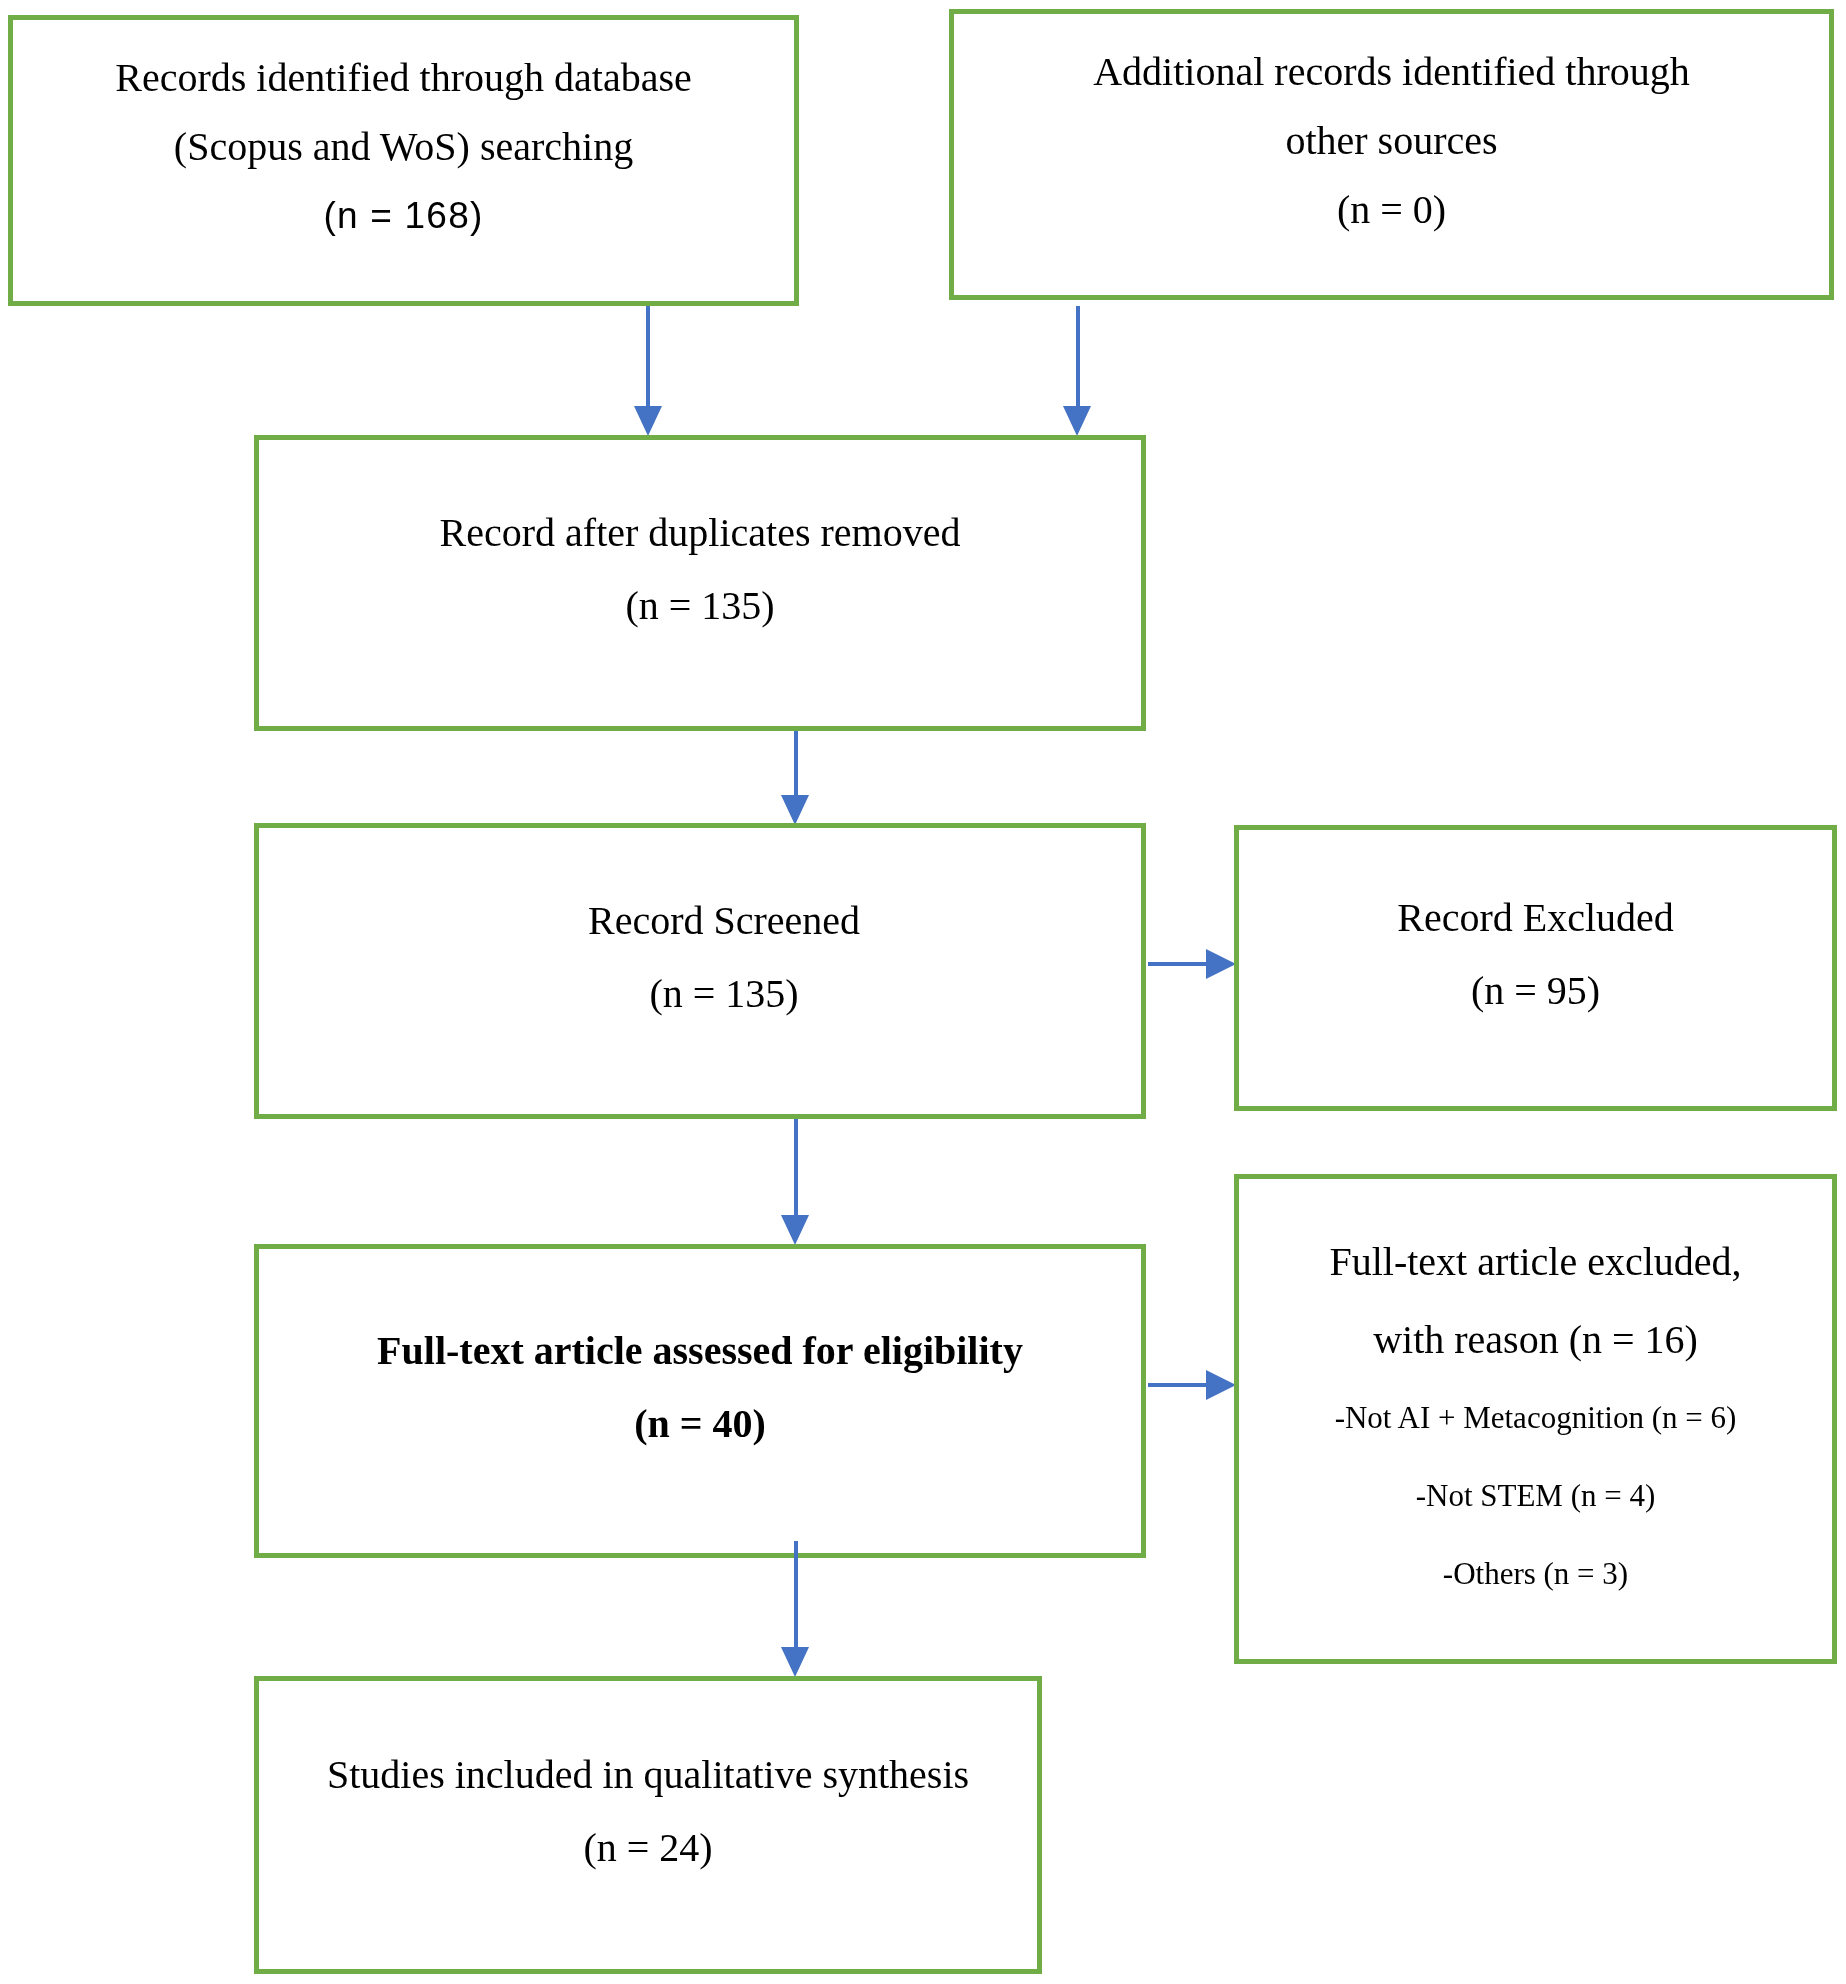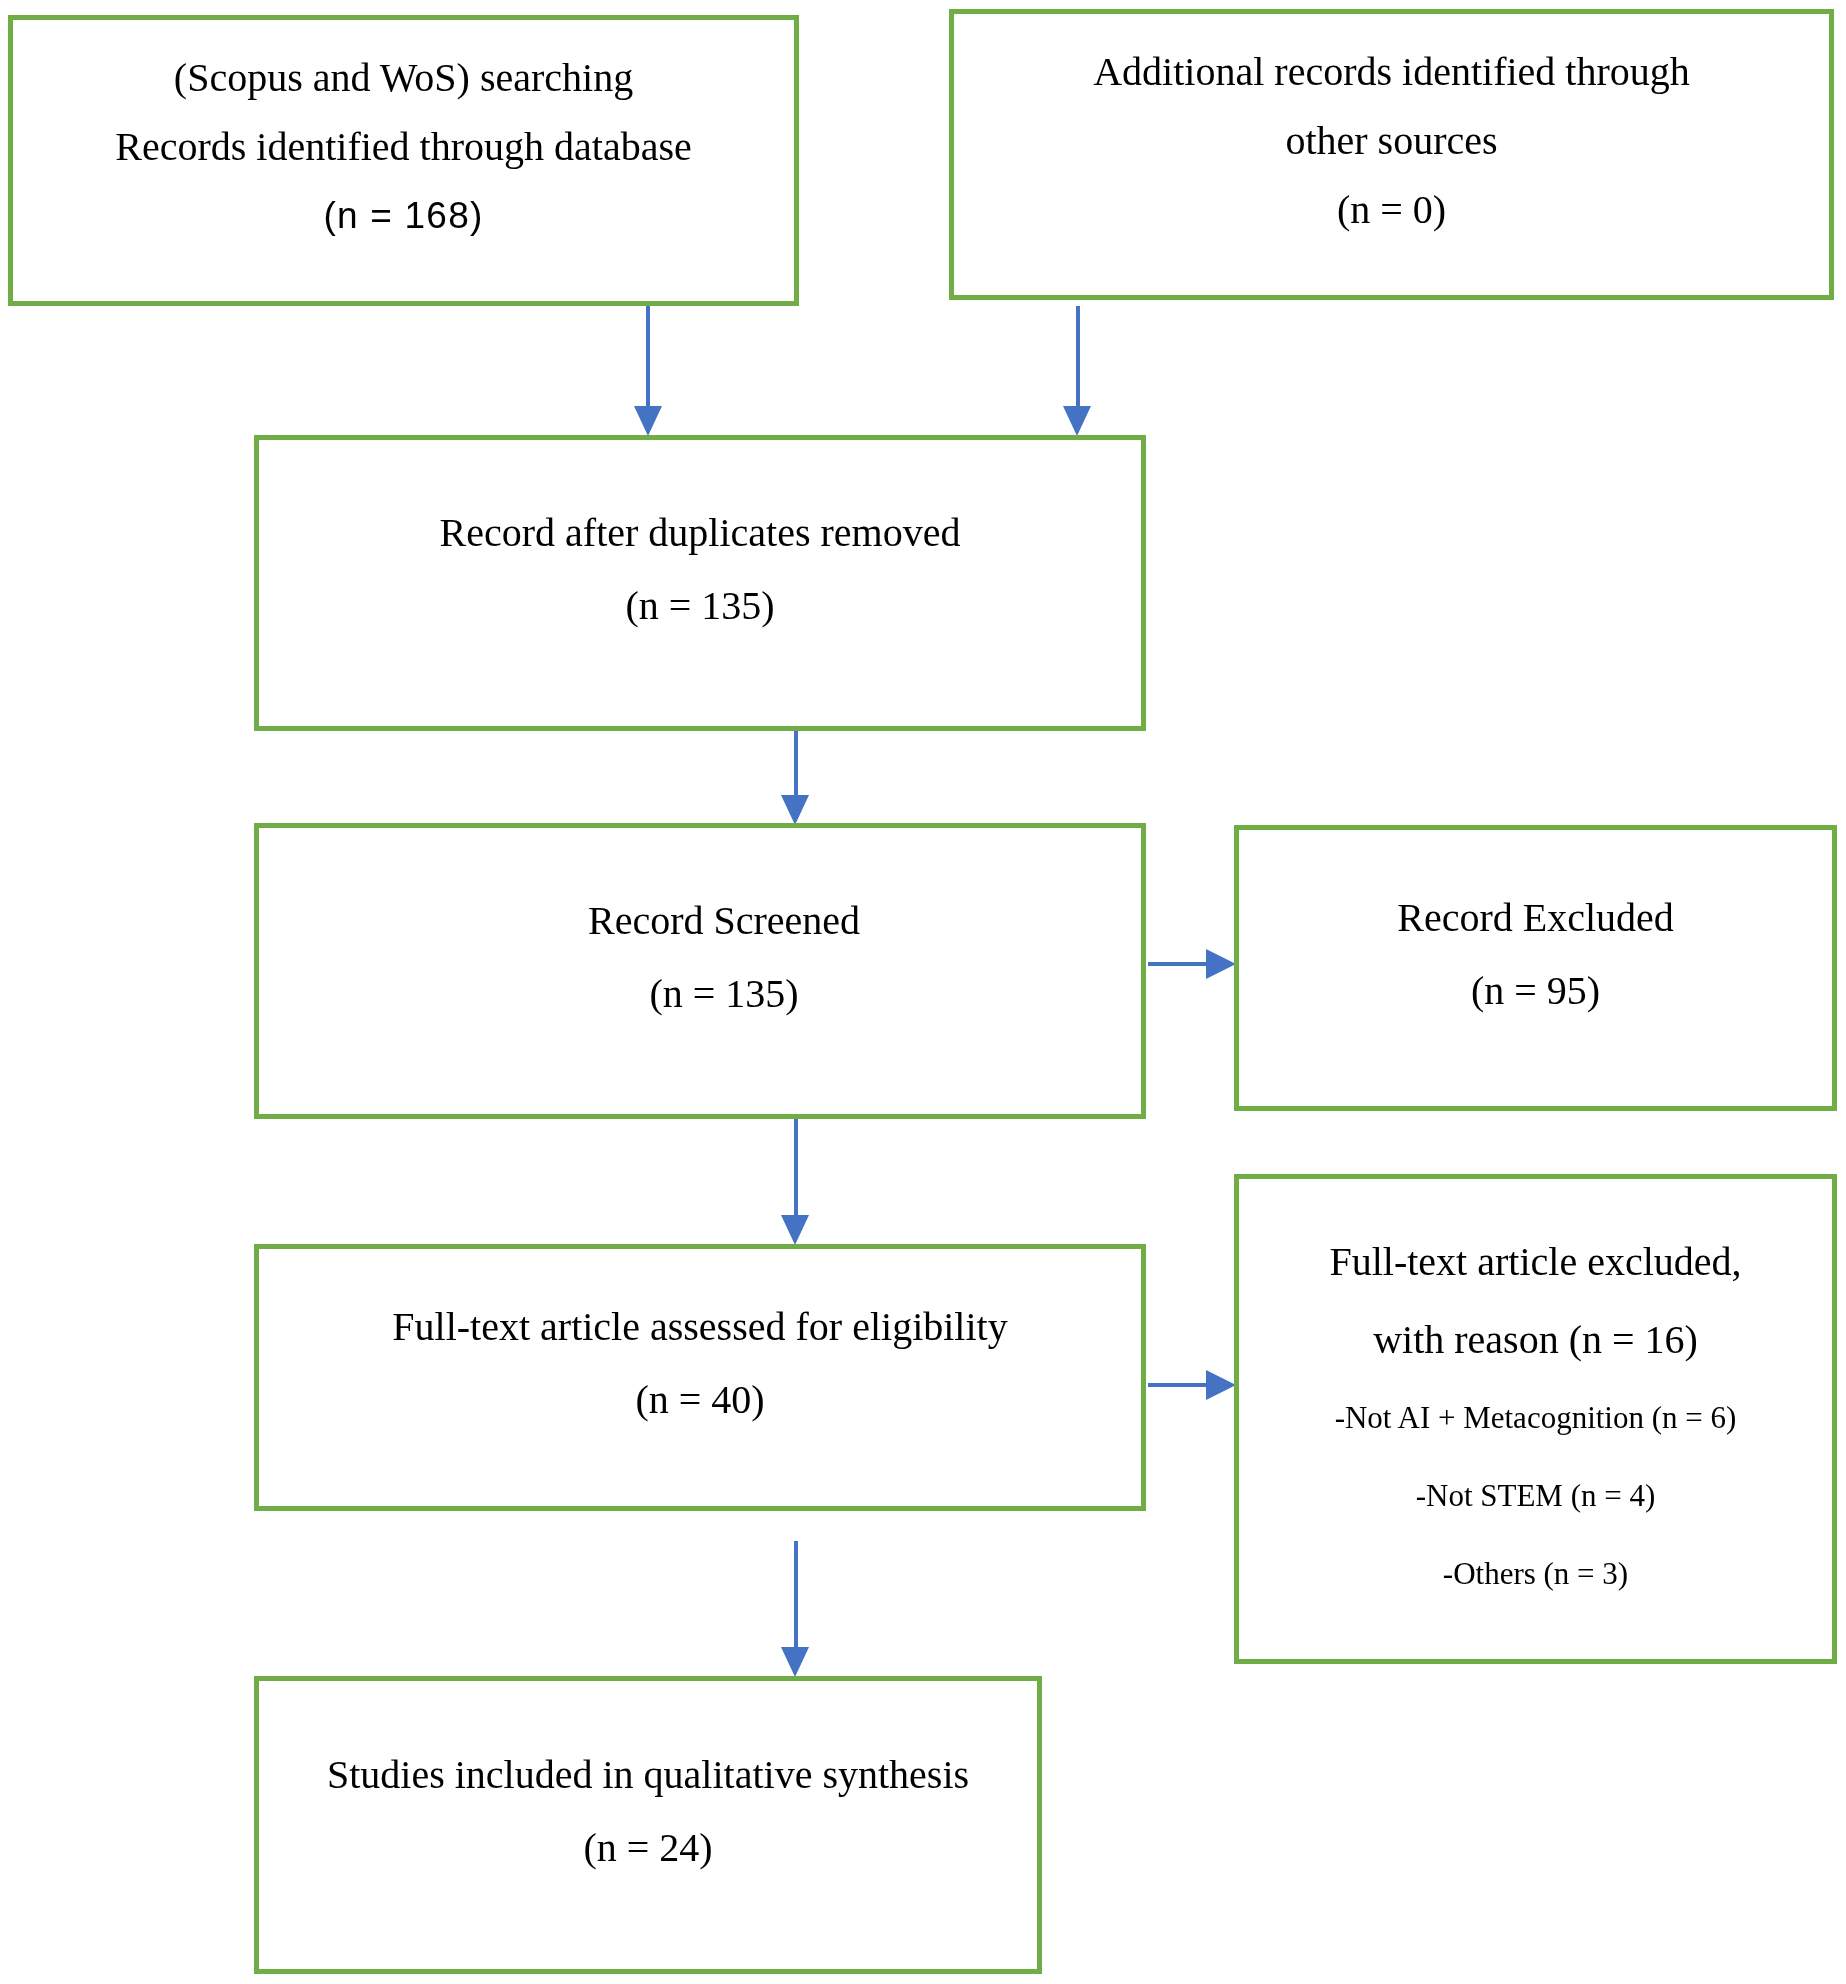--- a/index.html
+++ b/index.html
@@ -43,22 +43,22 @@
     border-bottom:15px solid transparent;
     border-left:30px solid var(--blue,#4472C4);
   }
 </style>
 </head>
 <body>
 
 <div id="canvas">
 
   <div class="box top3" style="left:8px;top:15px;width:791px;height:291px;">
+    <div class="ln">Records identified through database</div>
     <div class="ln">(Scopus and WoS) searching</div>
-    <div class="ln">Records identified through database</div>
     <div class="ln nsans">(n = 168)</div>
   </div>
 
   <div class="box top3" style="left:949px;top:9px;width:885px;height:291px;">
     <div class="ln">Additional records identified through</div>
     <div class="ln">other sources</div>
     <div class="ln">(n = 0)</div>
   </div>
 
   <div class="vline" style="left:646px;top:306px;height:101px;"></div>
@@ -84,21 +84,21 @@
   <div class="head-right" style="left:1206px;top:949px;"></div>
 
   <div class="box" style="left:1234px;top:825px;width:603px;height:286px;">
     <div class="ln">Record Excluded</div>
     <div class="ln">(n = 95)</div>
   </div>
 
   <div class="vline" style="left:794px;top:1119px;height:97px;"></div>
   <div class="head-down" style="left:781px;top:1215px;"></div>
 
-  <div class="box" style="left:254px;top:1244px;width:892px;height:267px;">
+  <div class="box" style="left:254px;top:1244px;width:892px;height:314px;font-weight:bold;">
     <div class="ln">Full-text article assessed for eligibility</div>
     <div class="ln">(n = 40)</div>
   </div>
 
   <div class="hline" style="left:1148px;top:1383px;width:60px;"></div>
   <div class="head-right" style="left:1206px;top:1370px;"></div>
 
   <div class="box ft" style="left:1234px;top:1174px;width:603px;height:490px;">
     <div class="ln">Full-text article excluded,</div>
     <div class="ln">with reason (n = 16)</div>

